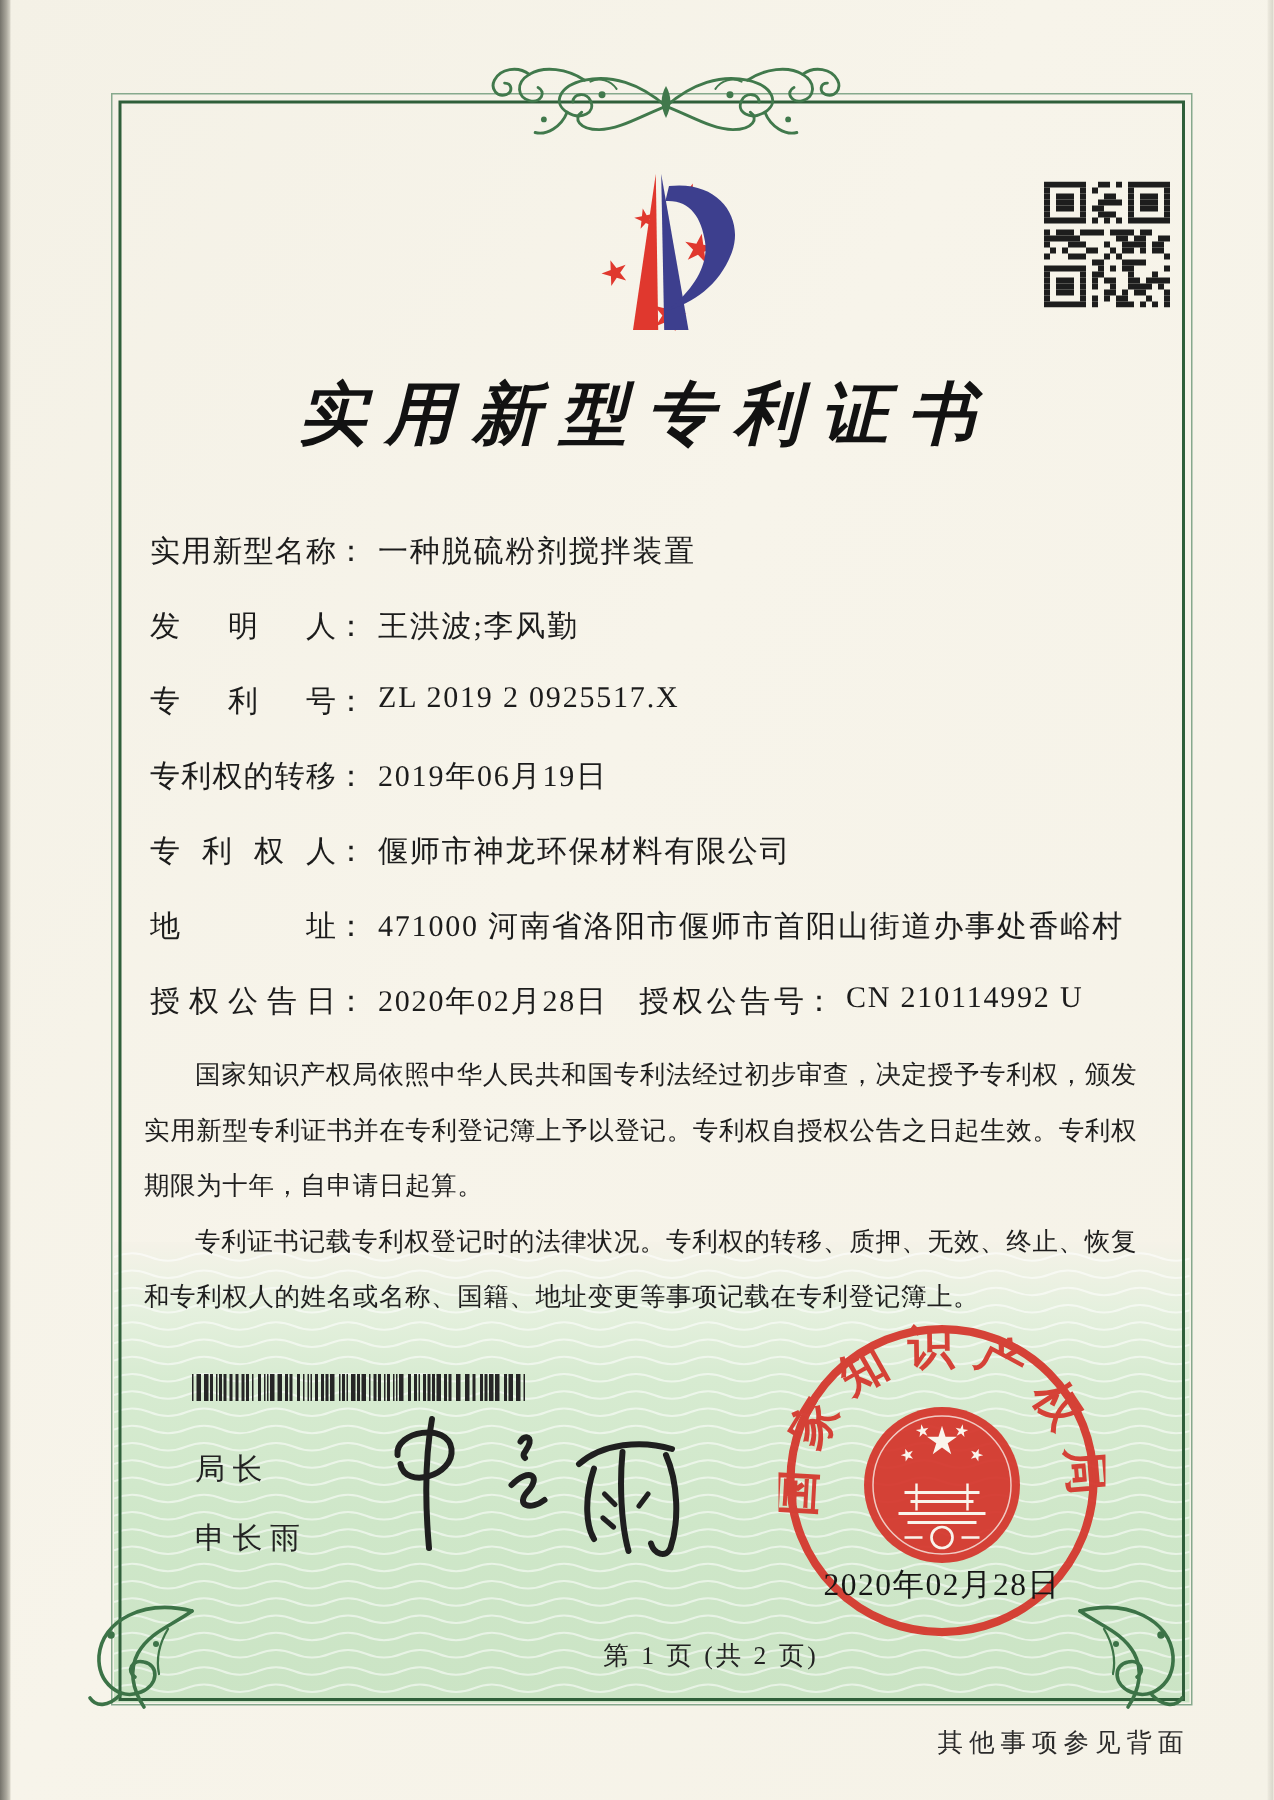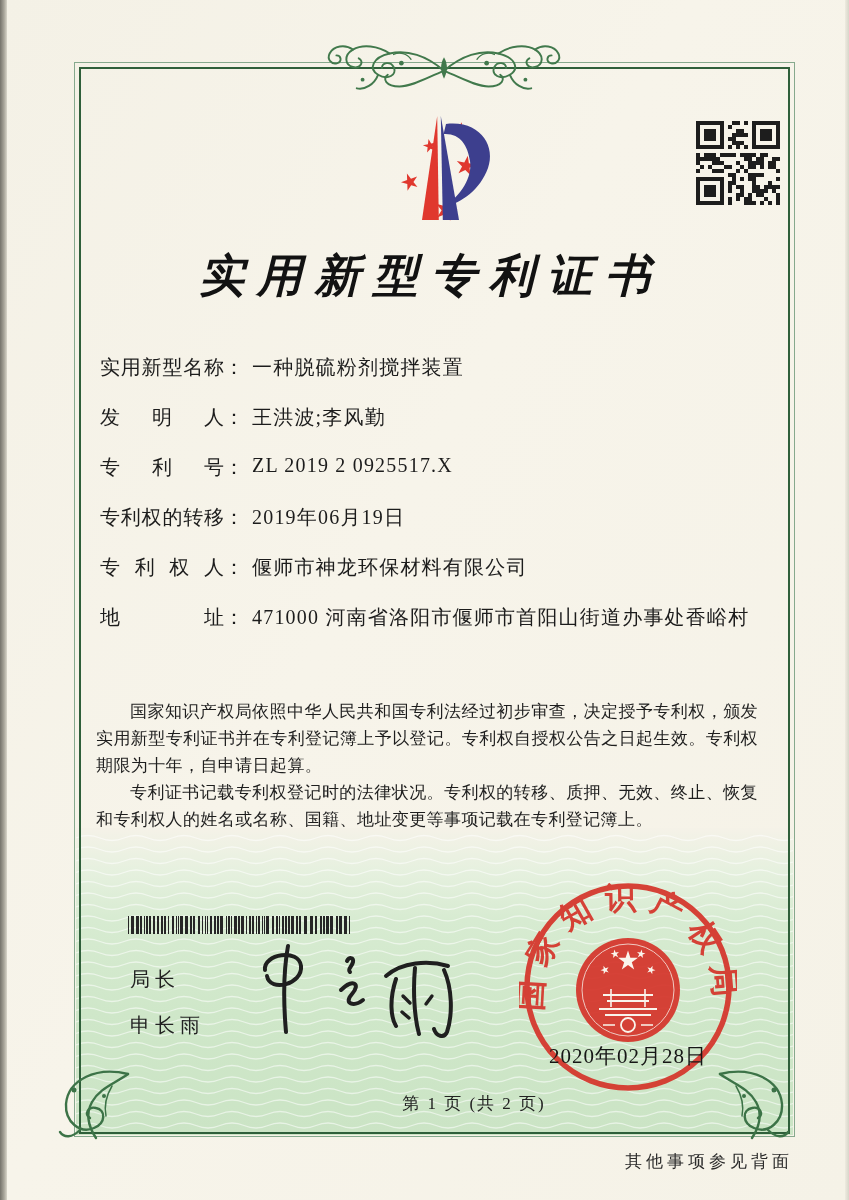--- a/index.html
+++ b/index.html
@@ -55,21 +55,21 @@
     text-align:justify;text-align-last:justify;
     vertical-align:top;
     font-family:Liberation Serif, serif;
   }
   .f-colon{display:inline-block;vertical-align:top;}
   .f-value{display:inline-block;margin-left:8px;letter-spacing:1.2px;vertical-align:top;}
   .grant-pair{position:absolute;left:326px;top:0;white-space:nowrap;}
   .grant-pair .f-label{width:110px;}
   .paragraphs{
     position:absolute;left:96px;top:698px;width:662px;
-    font-size:17px;line-height:27px;letter-spacing:.4px;
+    font-size:17px;line-height:37px;letter-spacing:.4px;
     color:#1e1e1e;text-align:justify;
   }
   .paragraphs p{margin:0;text-indent:2em;}
   .barcode{position:absolute;left:128px;top:916px;}
   .director-title{
     position:absolute;left:130px;top:966px;
     font-size:20px;letter-spacing:5px;color:#222;
     font-family:"Liberation Sans","DejaVu Sans",sans-serif;
   }
   .director-name{
@@ -428,20 +428,26 @@
     </div>
     <div class="f-row">
       <span class="f-label">专利权的转移</span><span class="f-colon">：</span><span class="f-value">2019年06月19日</span>
     </div>
     <div class="f-row">
       <span class="f-label">专利权人</span><span class="f-colon">：</span><span class="f-value">偃师市神龙环保材料有限公司</span>
     </div>
     <div class="f-row">
       <span class="f-label">地址</span><span class="f-colon">：</span><span class="f-value">471000 河南省洛阳市偃师市首阳山街道办事处香峪村</span>
     </div>
+    <div class="f-row">
+      <span class="f-label">授权公告日</span><span class="f-colon">：</span><span class="f-value">2020年02月28日</span>
+      <span class="grant-pair">
+        <span class="f-label">授权公告号</span><span class="f-colon">：</span><span class="f-value">CN 210114992 U</span>
+      </span>
+    </div>
   </div>
 
   <div class="paragraphs">
     <p>国家知识产权局依照中华人民共和国专利法经过初步审查，决定授予专利权，颁发实用新型专利证书并在专利登记簿上予以登记。专利权自授权公告之日起生效。专利权期限为十年，自申请日起算。</p>
     <p>专利证书记载专利权登记时的法律状况。专利权的转移、质押、无效、终止、恢复和专利权人的姓名或名称、国籍、地址变更等事项记载在专利登记簿上。</p>
   </div>
 
   <svg class="barcode" id="barcode-svg" width="222" height="18">
       <rect x="0" y="0" width="1" height="18" fill="#262626"></rect>
       <rect x="3" y="0" width="3" height="18" fill="#262626"></rect>

